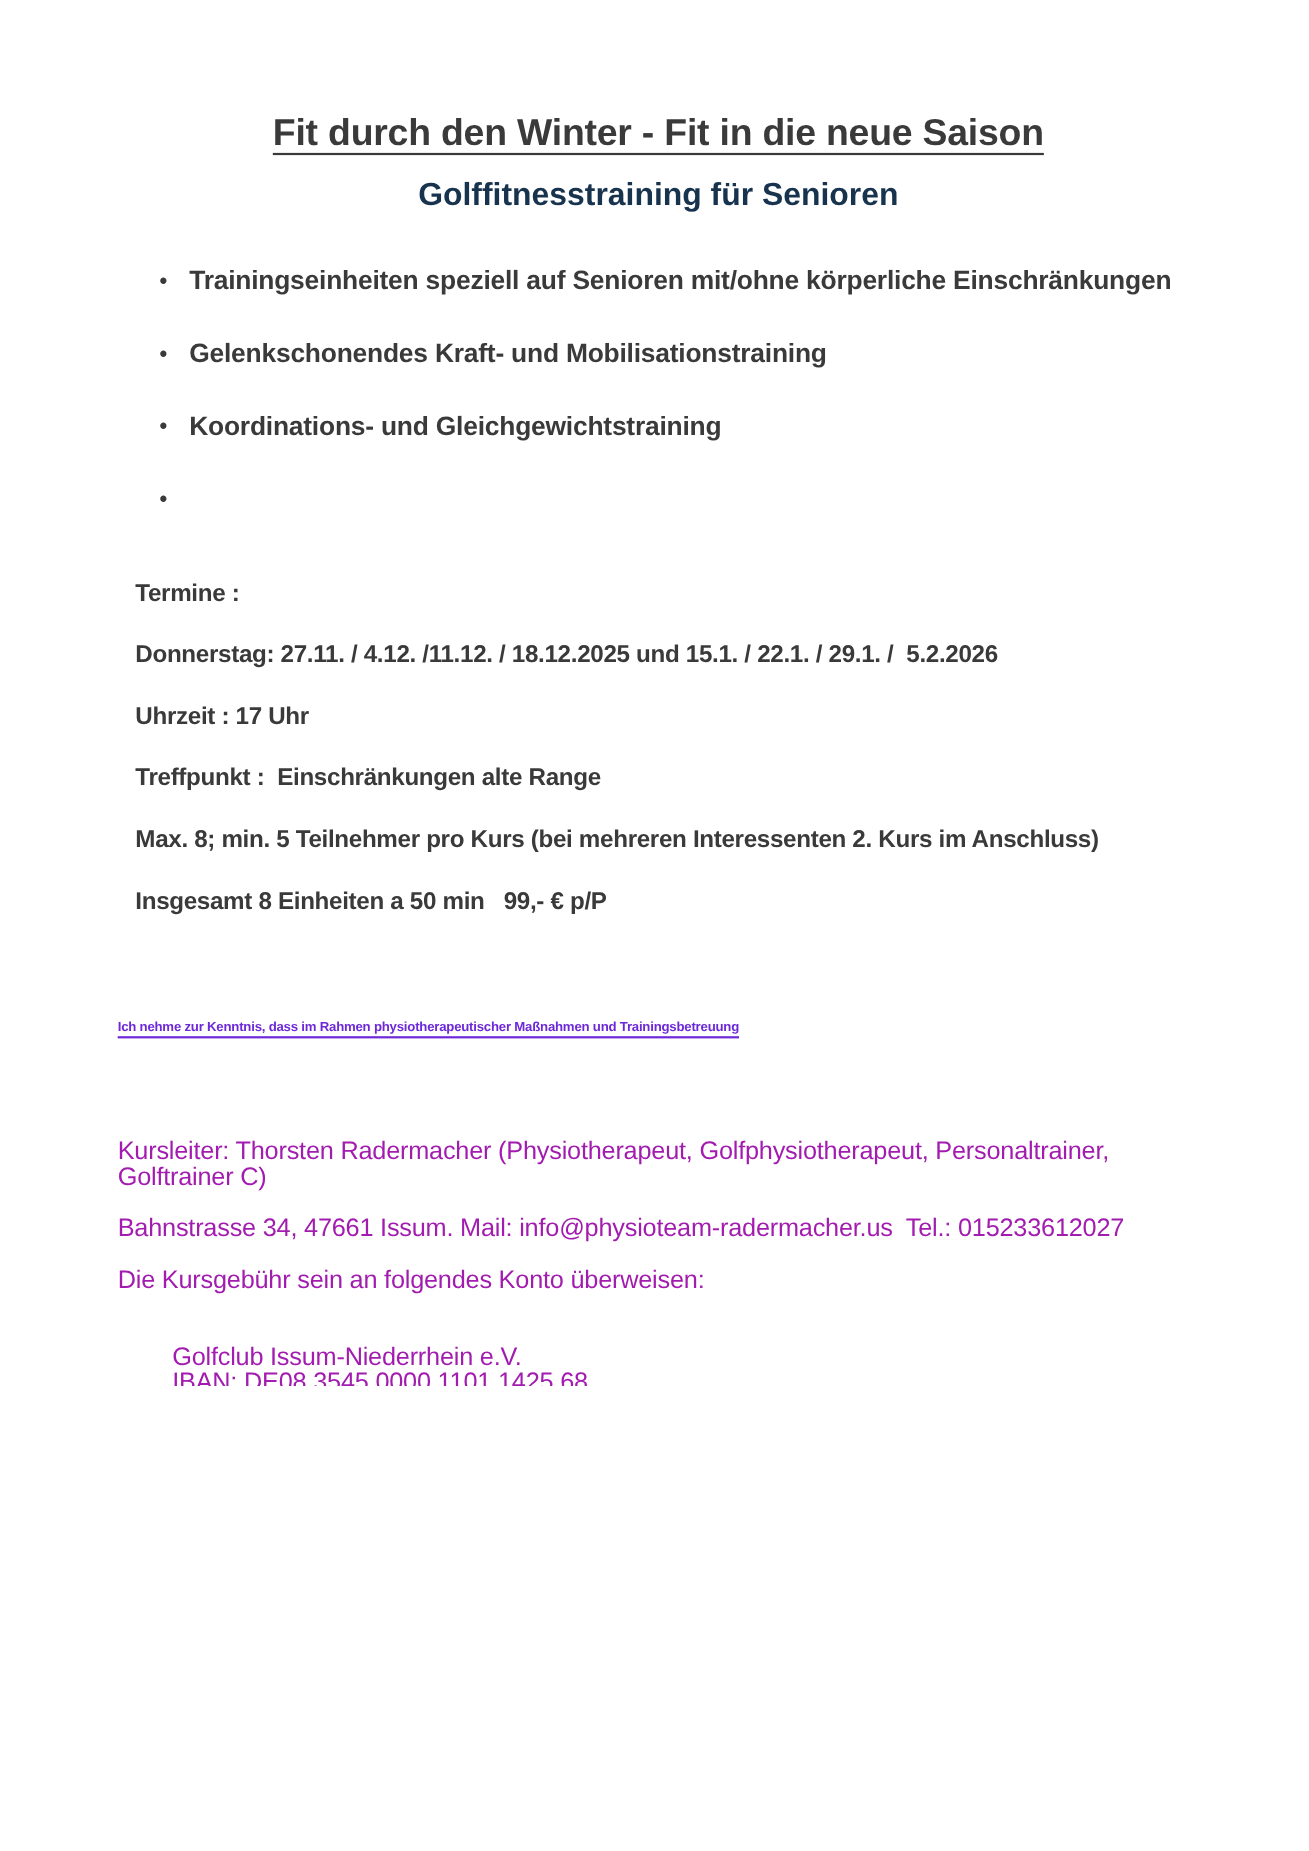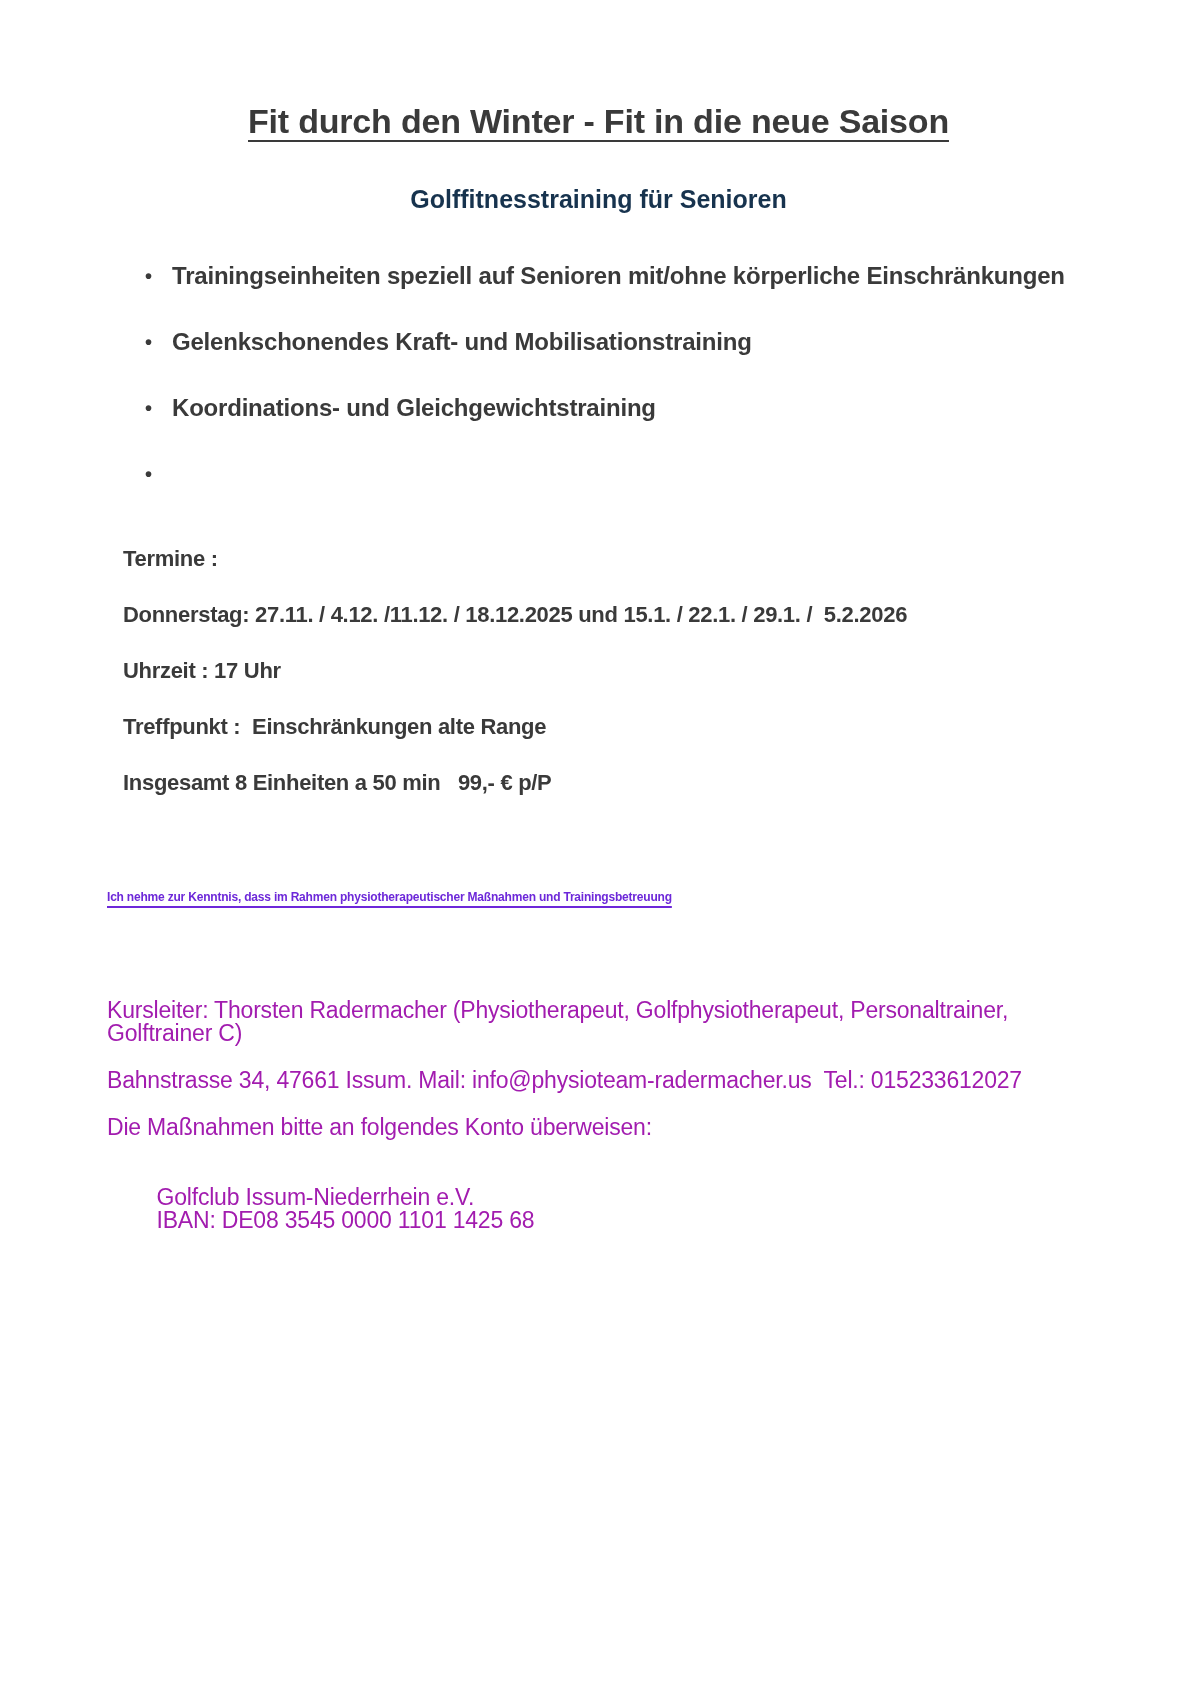--- a/index.html
+++ b/index.html
@@ -22,23 +22,23 @@
     text-align: center;
     font-size: 34px;
     font-weight: 700;
     letter-spacing: -0.2px;
     color: #3a3a3a;
     text-decoration: underline;
     text-decoration-thickness: 2px;
     text-underline-offset: 7px;
   }
   h2.doc-subtitle {
-    margin-top: 44px;
+    margin-top: 20px;
     text-align: center;
-    font-size: 25px;
+    font-size: 29px;
     font-weight: 700;
     color: #17334e;
   }
   ul.feature-list {
     list-style: none;
     margin: 36px 0 0 38px;
   }
   ul.feature-list li {
     position: relative;
     padding-left: 27px;
@@ -127,31 +127,32 @@
       <li>
         <span class="bullet">•</span>
       </li>
     </ul>
 
     <div class="details">
       <p>Termine :</p>
       <p>Donnerstag: 27.11. / 4.12. /11.12. / 18.12.2025 und 15.1. / 22.1. / 29.1. /  5.2.2026</p>
       <p>Uhrzeit : 17 Uhr</p>
       <p>Treffpunkt :  Einschränkungen alte Range</p>
+      <p>Max. 8; min. 5 Teilnehmer pro Kurs (bei mehreren Interessenten 2. Kurs im Anschluss)</p>
       <p>Insgesamt 8 Einheiten a 50 min   99,- € p/P</p>
     </div>
 
     <div class="disclaimer">
       <span>Ich nehme zur Kenntnis, dass im Rahmen physiotherapeutischer Maßnahmen und Trainingsbetreuung</span>
     </div>
 
     <div class="instructor">
       <p>Kursleiter: Thorsten Radermacher (Physiotherapeut, Golfphysiotherapeut, Personaltrainer, Golftrainer C)</p>
       <p>Bahnstrasse 34, 47661 Issum. Mail: info@physioteam-radermacher.us  Tel.: 015233612027</p>
-      <p>Die Maßnahmen bitte an folgendes Konto überweisen:</p>
+      <p>Die Kursgebühr sein an folgendes Konto überweisen:</p>
       <p class="payment">
         <span class="club">Golfclub Issum-Niederrhein e.V.</span>
         <span class="iban">IBAN: DE08 3545 0000 1101 1425 68</span>
       </p>
     </div>
 
   </div>
 </div>
 
 </body></html>

